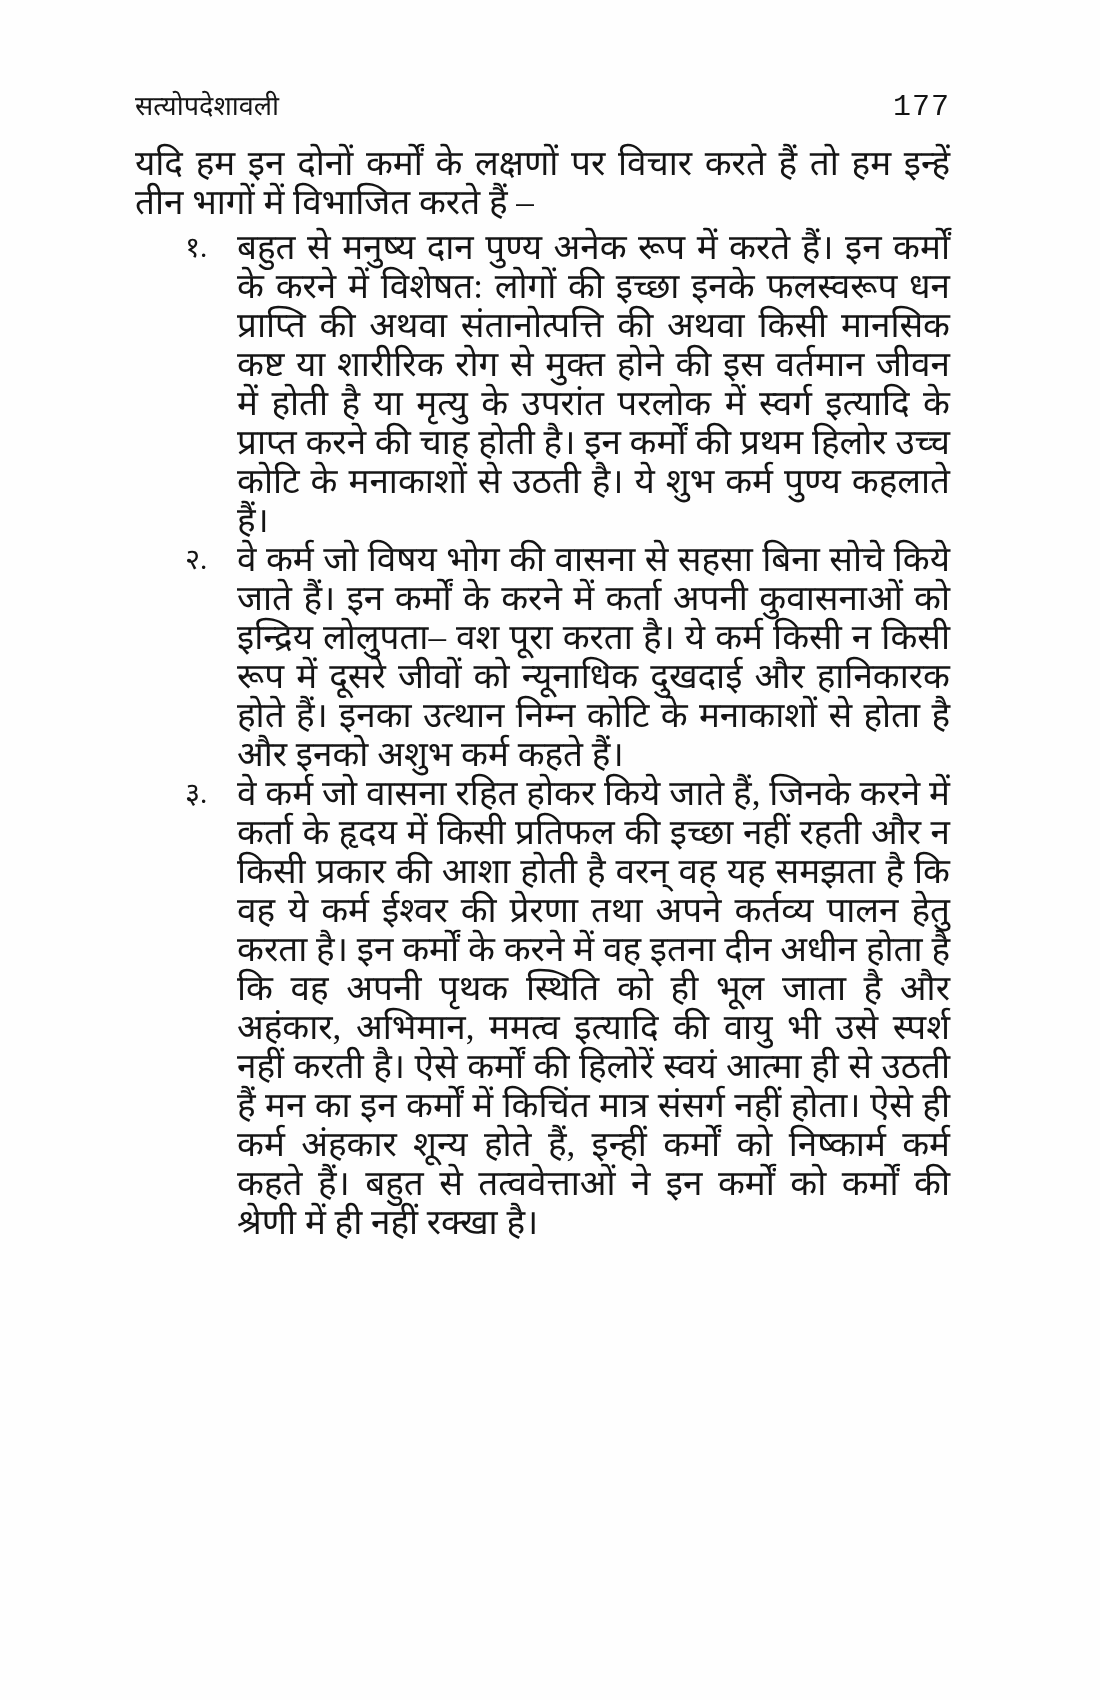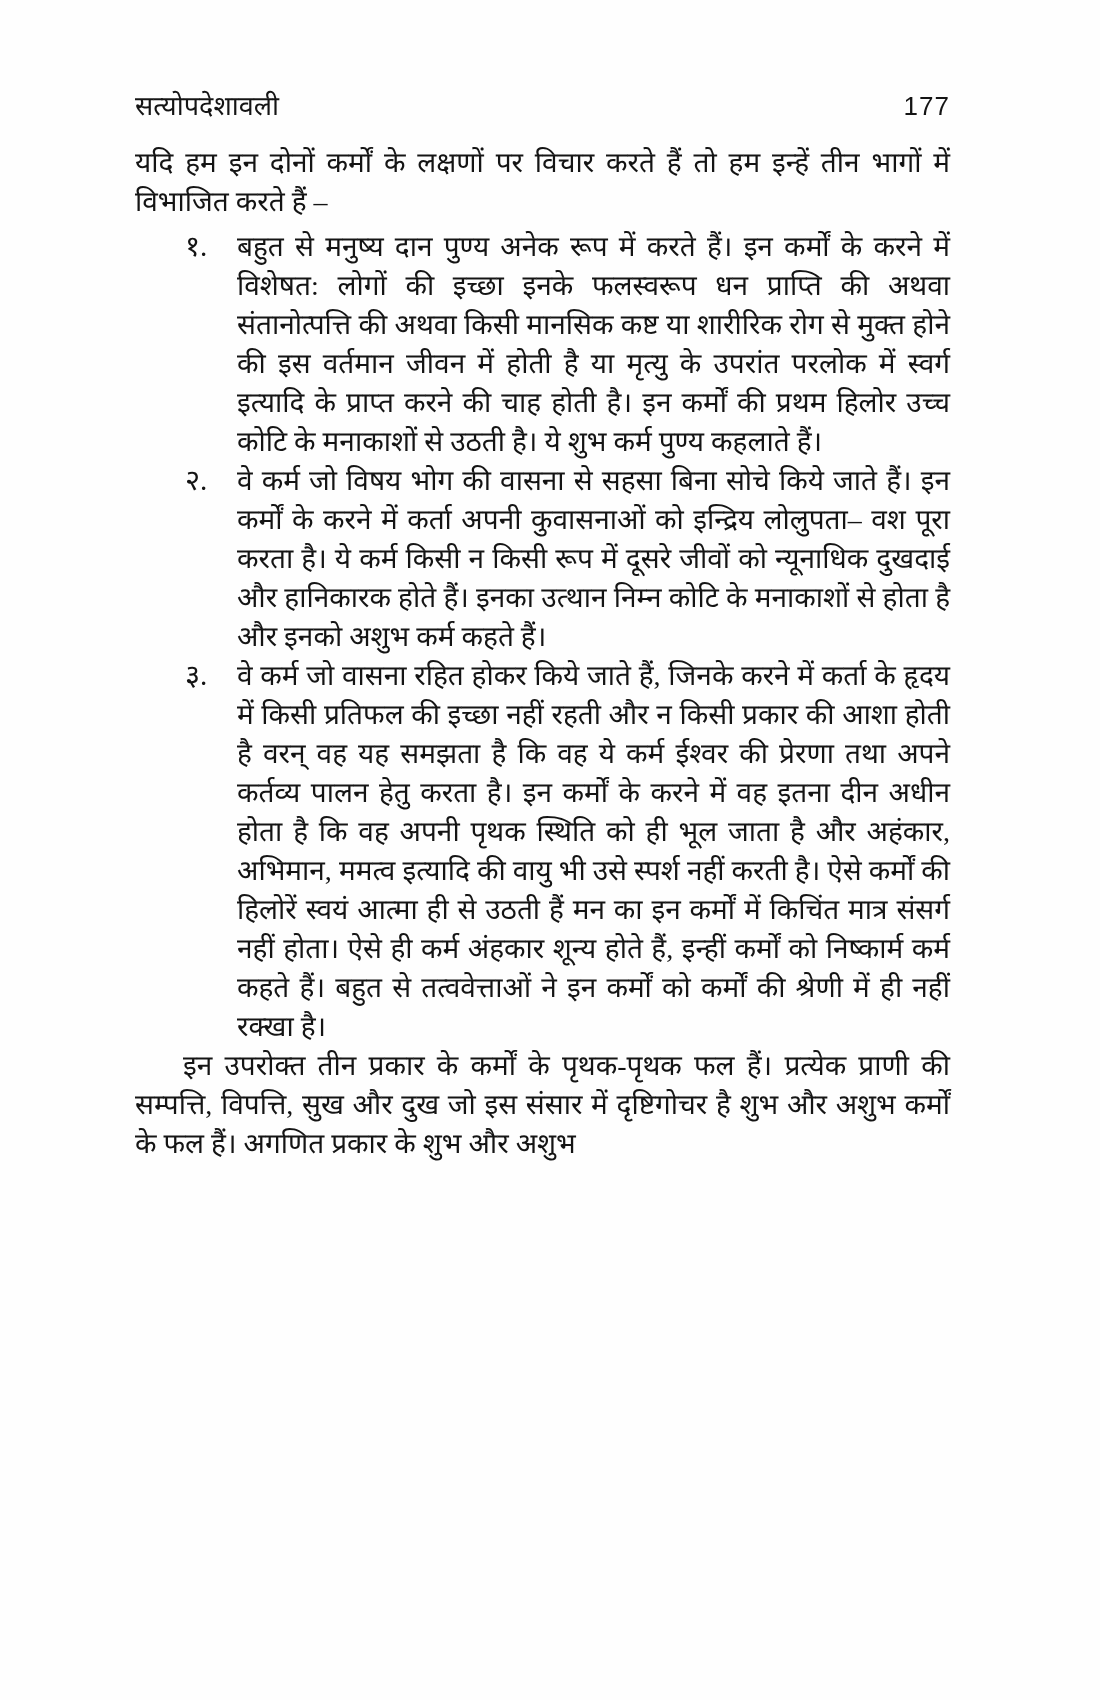--- a/index.html
+++ b/index.html
@@ -20,26 +20,26 @@
     overflow: hidden;
   }
   .running-header {
     display: flex;
     justify-content: space-between;
     align-items: baseline;
     font-size: 27px;
     margin-bottom: 20px;
   }
   .running-header .folio {
-    font-family: Liberation Sans, sans-serif;
-    font-size: 26px;
+    font-family: Liberation Mono, monospace;
+    font-size: 30px;
     letter-spacing: 1px;
   }
   p.body-par {
-    font-size: 28px;
+    font-size: 35px;
     line-height: 39px;
     margin: 0;
     text-align: justify;
     text-justify: inter-word;
   }
   .intro {
     margin-bottom: 14px;
   }
   .karma-list {
     margin-top: 6px;
@@ -94,15 +94,14 @@
 
     <div class="list-item">
       <span class="marker">३.</span>
       <div class="item-body">
         <p class="body-par">वे कर्म जो वासना रहित होकर किये जाते हैं, जिनके करने में कर्ता के हृदय में किसी प्रतिफल की इच्छा नहीं रहती और न किसी प्रकार की आशा होती है वरन् वह यह समझता है कि वह ये कर्म ईश्वर की प्रेरणा तथा अपने कर्तव्य पालन हेतु करता है। इन कर्मों के करने में वह इतना दीन अधीन होता है कि वह अपनी पृथक स्थिति को ही भूल जाता है और अहंकार, अभिमान, ममत्व इत्यादि की वायु भी उसे स्पर्श नहीं करती है। ऐसे कर्मों की हिलोरें स्वयं आत्मा ही से उठती हैं मन का इन कर्मों में किचिंत मात्र संसर्ग नहीं होता। ऐसे ही कर्म अंहकार शून्य होते हैं, इन्हीं कर्मों को निष्कार्म कर्म कहते हैं। बहुत से तत्ववेत्ताओं ने इन कर्मों को कर्मों की श्रेणी में ही नहीं रक्खा है।</p>
       </div>
     </div>
 
   </div>
 
-  <p class="body-par closing">इन उपरोक्त तीन प्रकार के कर्मों के पृथक-पृथक फल हैं। प्रत्येक प्राणी की सम्पत्ति, विपत्ति, सुख और दुख जो इस संसार में दृष्टिगोचर है शुभ और अशुभ कर्मों के फल हैं। अगणित प्रकार के शुभ और अशुभ</p>
 
 </div>
 
 </body></html>

